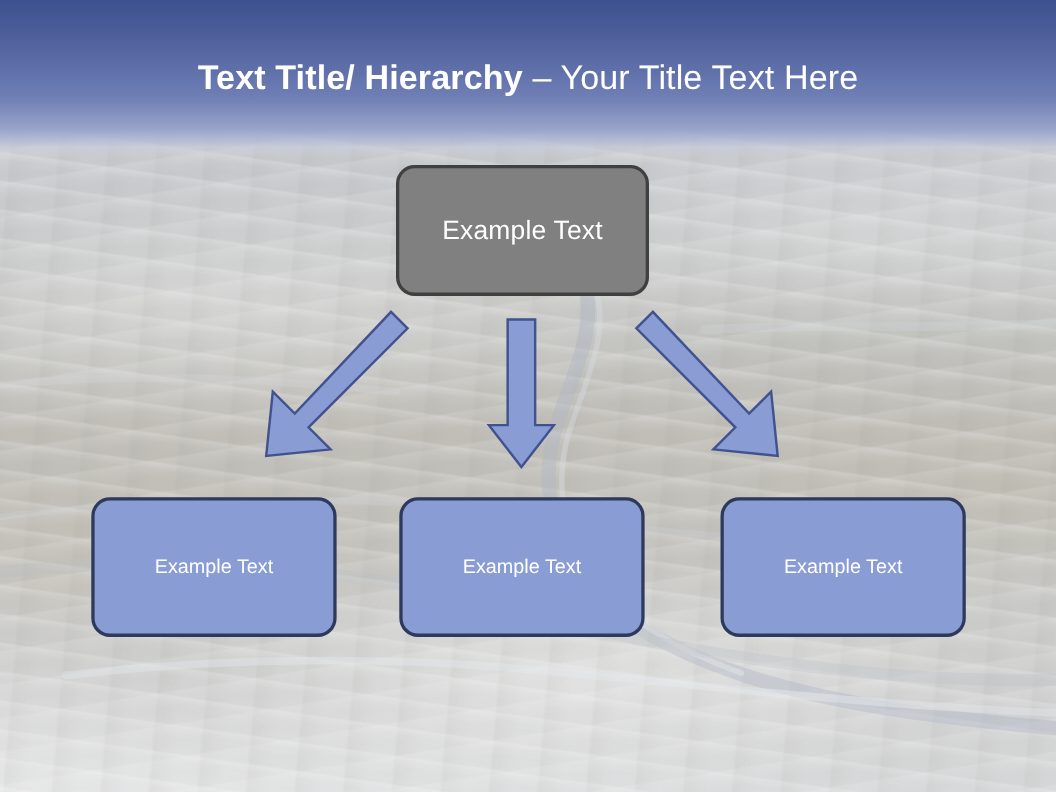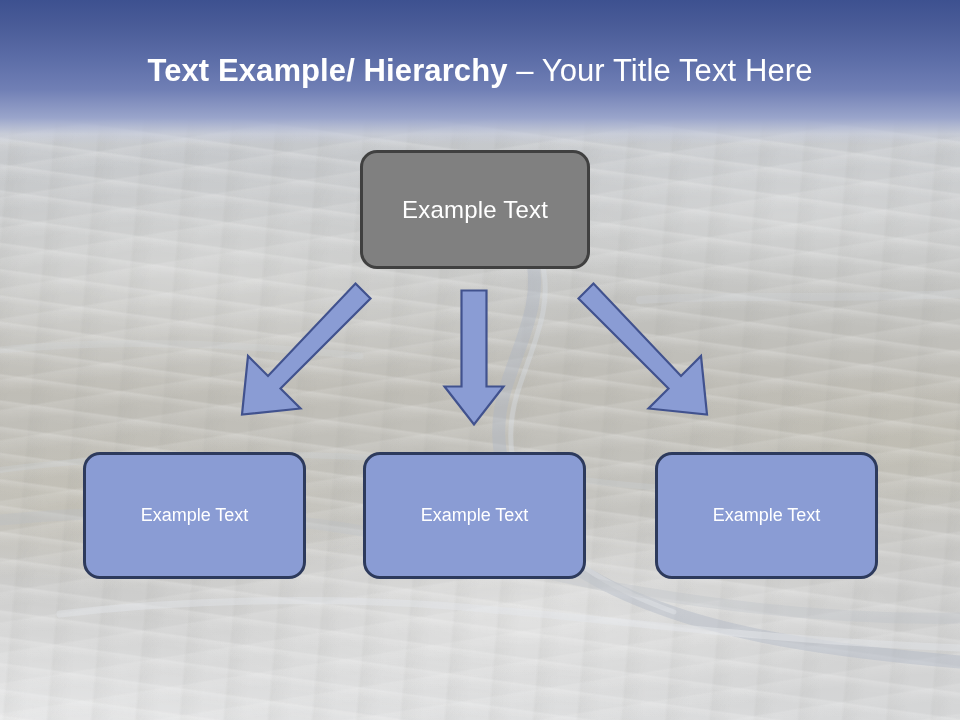--- a/index.html
+++ b/index.html
@@ -162,21 +162,21 @@
     <path d="M0,520 C120,508 260,512 380,534 C470,551 540,576 640,592 C760,612 860,620 960,618" fill="none" stroke="#b9bfc6" stroke-width="11" stroke-linecap="round" opacity="0.55"></path>
     <path d="M60,614 C180,600 320,596 450,606 C600,618 760,640 960,648" fill="none" stroke="#e6eaef" stroke-width="7" stroke-linecap="round" opacity="0.65"></path>
     <path d="M0,470 C140,452 300,450 430,462 C520,470 600,486 700,490" fill="none" stroke="#cdd3da" stroke-width="6" stroke-linecap="round" opacity="0.5"></path>
     <path d="M640,300 C720,294 820,300 960,294" fill="none" stroke="#d5dae0" stroke-width="8" stroke-linecap="round" opacity="0.45"></path>
     <path d="M0,350 C120,338 240,344 360,356" fill="none" stroke="#d8dce2" stroke-width="7" stroke-linecap="round" opacity="0.4"></path>
   </svg>
 
   <div class="bg-layer bg-sky"></div>
 
   <div class="title">
-    <span class="t-bold">Text Example/ Hierarchy </span><span class="t-light">– </span><span class="t-light">Your Title Text Here</span>
+    <span class="t-bold">Text Title/ Hierarchy </span><span class="t-light">– </span><span class="t-light">Your Title Text Here</span>
   </div>
 
   <svg class="arrows" width="960" height="720" viewBox="0 0 960 720">
 
     <g>
       <path class="arrow-shape" d="M355.5,283.5 L370.5,298.5 L280.5,388.5 L300.5,408.5 L242.0,414.5 L248.0,356.0 L268.0,376.0 Z"></path>
     </g>
 
     <g>
       <path class="arrow-shape" d="M461.5,290.5 L486.5,290.5 L486.5,386.5 L503.5,386.5 L474.0,424.5 L444.5,386.5 L461.5,386.5 Z"></path>

